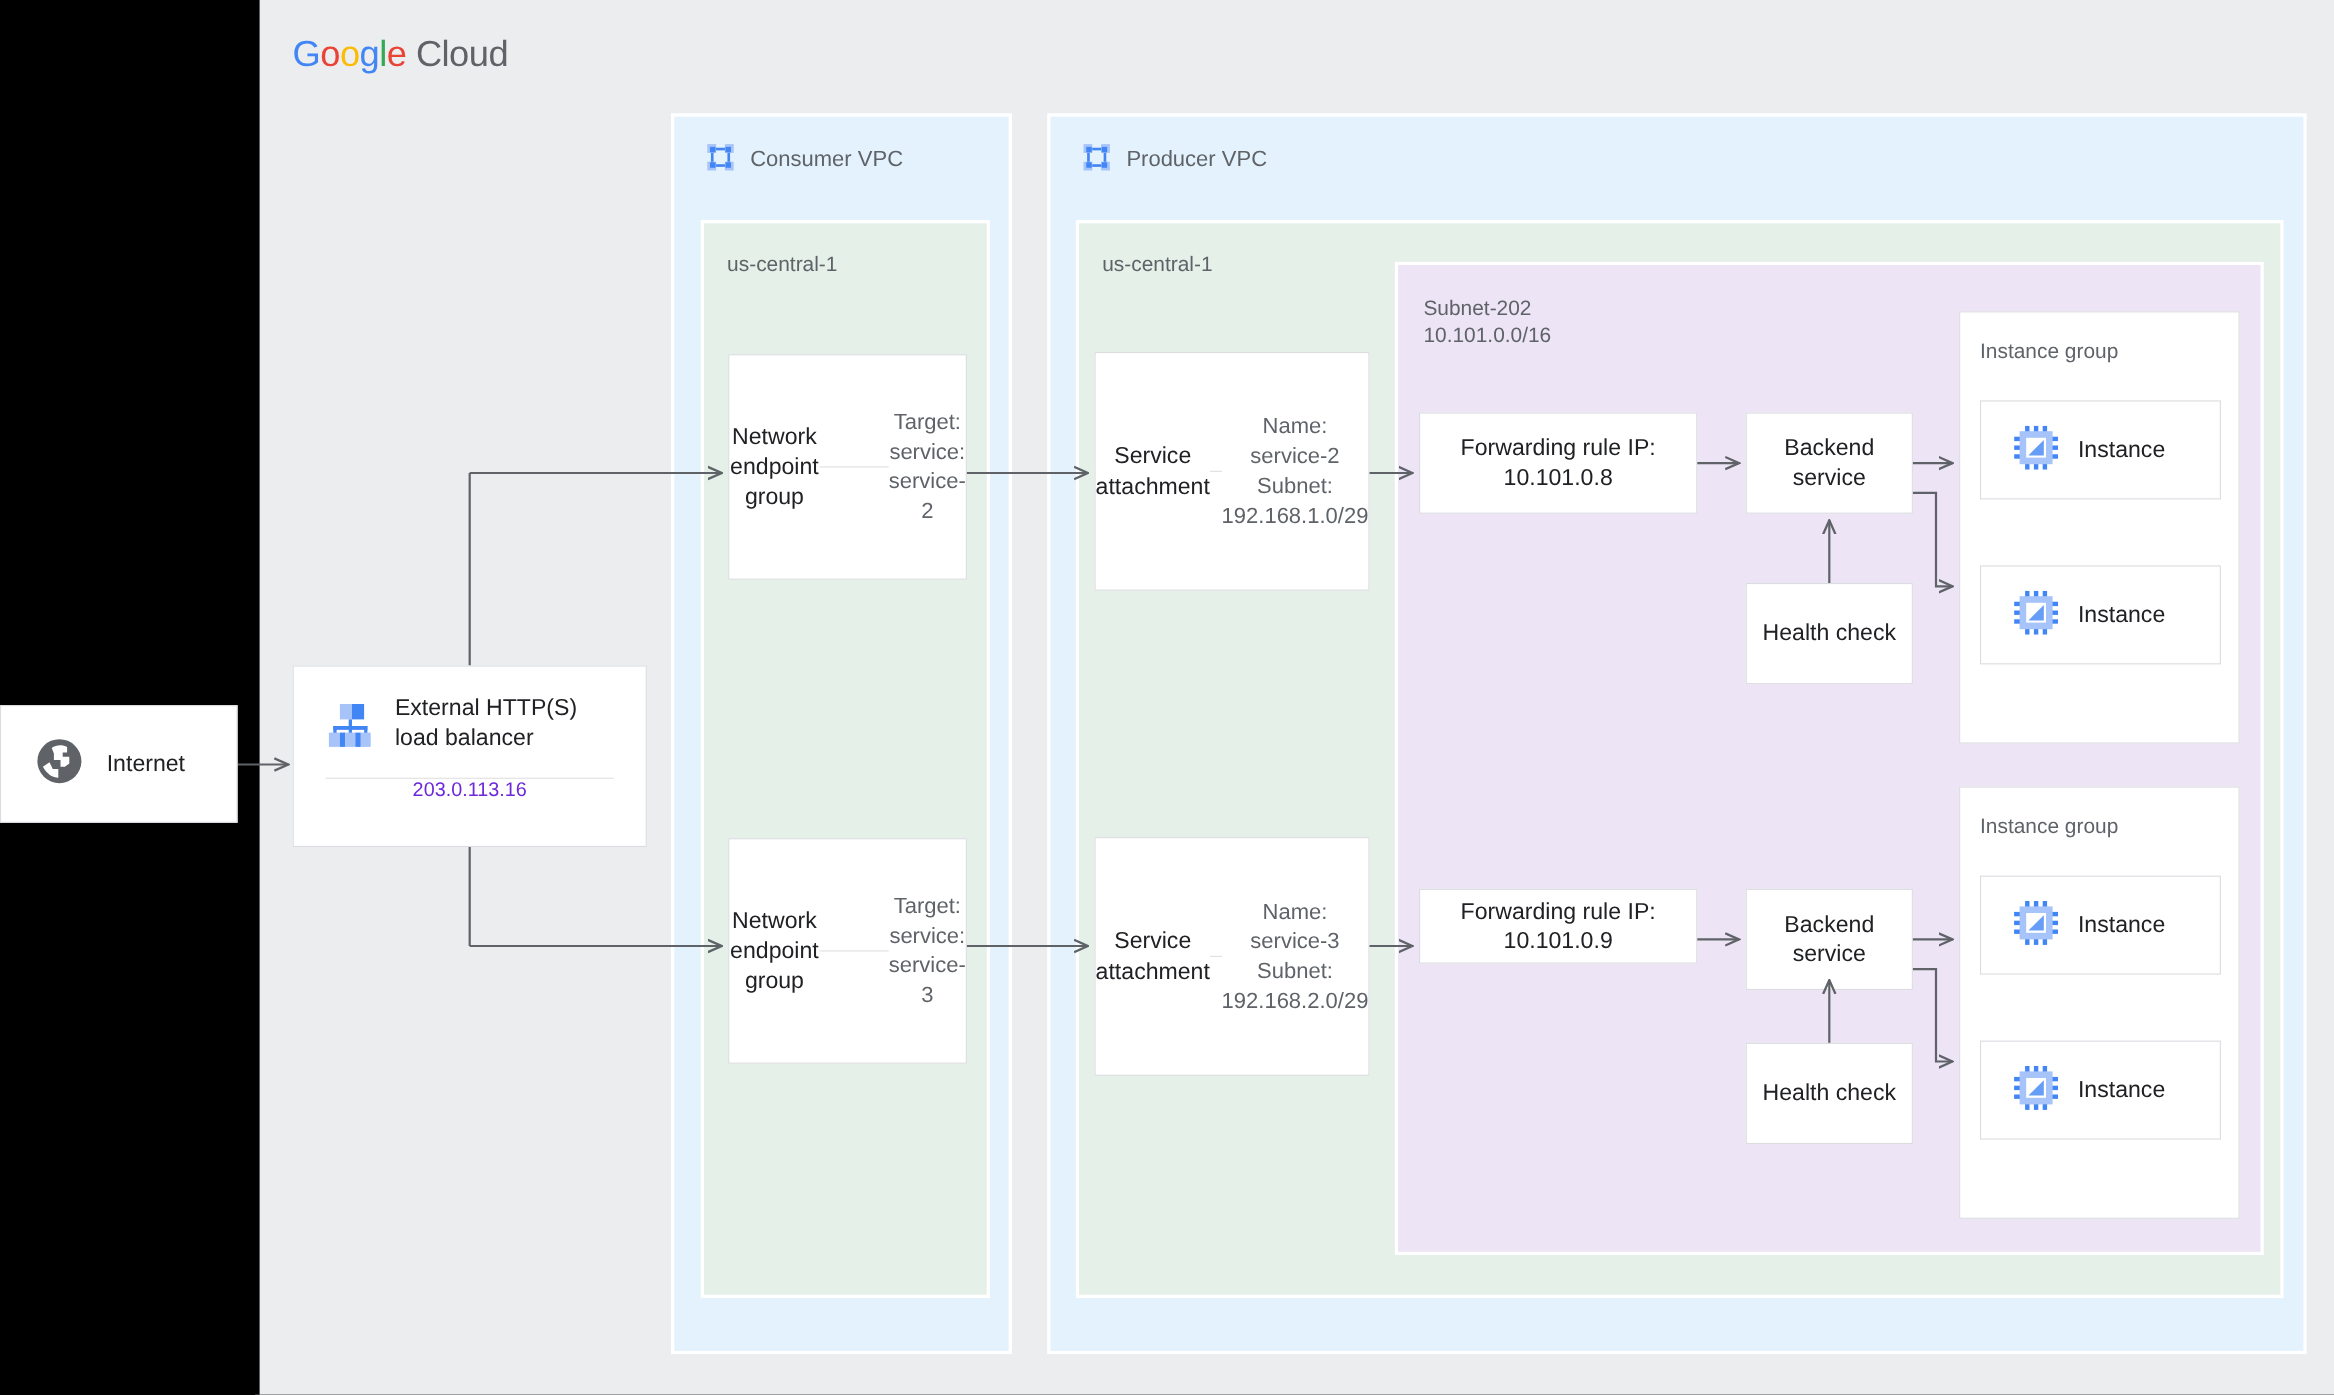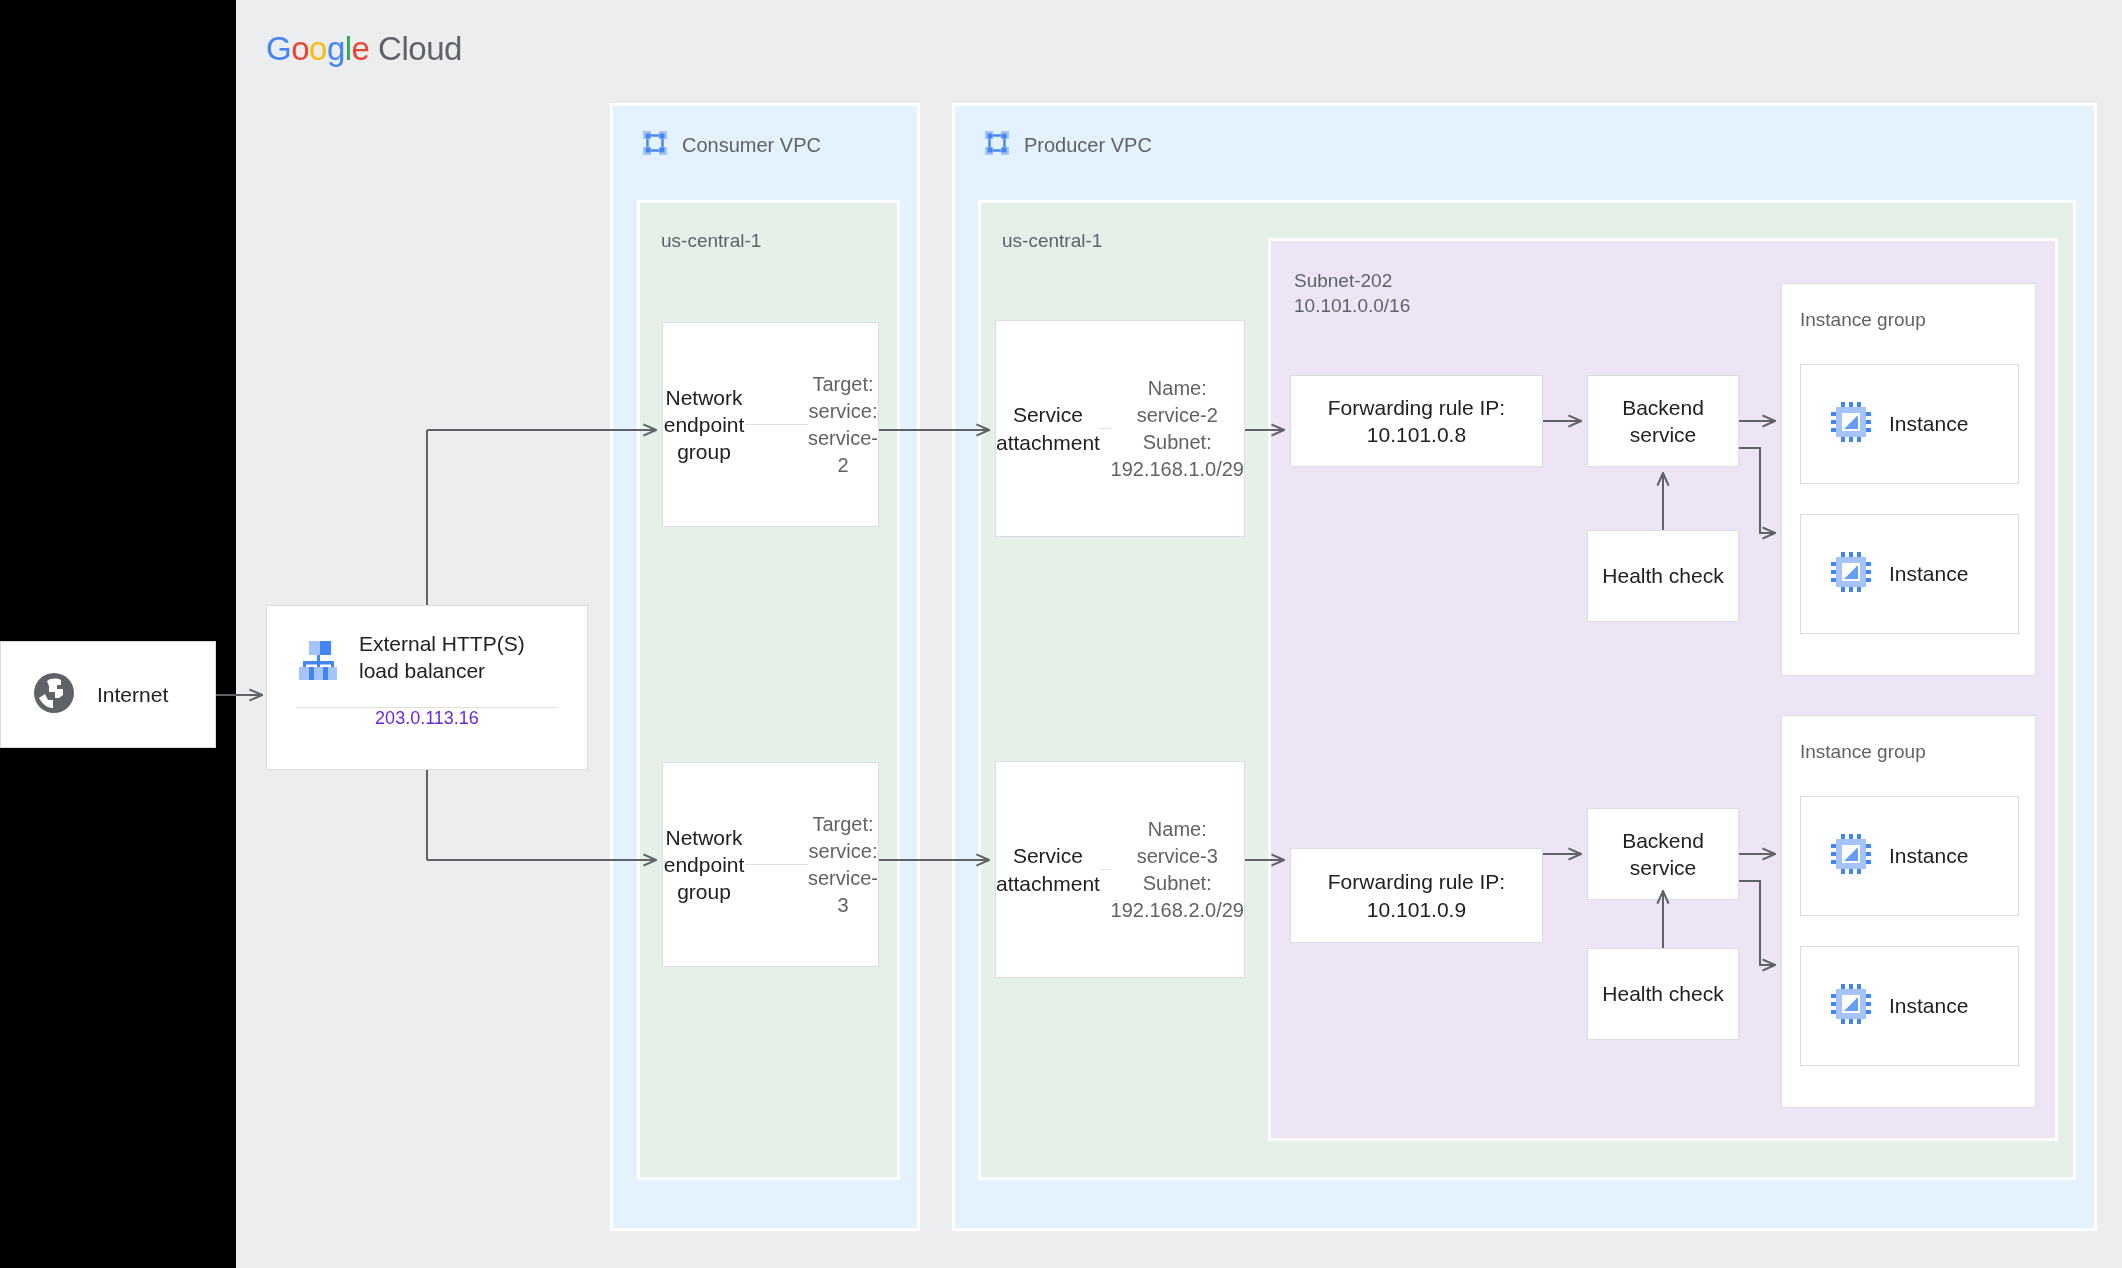--- a/index.html
+++ b/index.html
@@ -90,42 +90,42 @@
   
   #neg-1 { left:662px; top:322px; width:217px; height:205px; }
   #neg-2 { left:662px; top:762px; width:217px; height:205px; }
 
   
   #sa-1 { left:995px; top:320px; width:250px; height:217px; }
   #sa-2 { left:995px; top:761px; width:250px; height:217px; }
 
   
   #fr-1 { left:1290px; top:375px; width:253px; height:92px; }
-  #fr-2 { left:1290px; top:848px; width:253px; height:95px; }
+  #fr-2 { left:1290px; top:808px; width:253px; height:68px; }
 
   
   #bs-1 { left:1587px; top:375px; width:152px; height:92px; }
   #bs-2 { left:1587px; top:808px; width:152px; height:92px; }
 
   
   #hc-1 { left:1587px; top:530px; width:152px; height:92px; }
   #hc-2 { left:1587px; top:948px; width:152px; height:92px; }
 
   
   .instance-group {
     background:#FFFFFF; border:1px solid #DADCE0;
   }
   #ig-1 { left:1781px; top:283px; width:255px; height:393px; }
   #ig-2 { left:1781px; top:715px; width:255px; height:393px; }
   .ig-label {
     position:absolute; left:18px; top:25px;
     font-size:19px; color:#5F6368;
   }
   .instance {
-    position:absolute; left:18px; width:219px; height:120px;
+    position:absolute; left:18px; width:219px; height:90px;
     background:#FFFFFF; border:1px solid #DADCE0;
     display:flex; align-items:center; gap:18px; padding-left:30px;
     box-sizing:border-box;
   }
   .instance .lbl { font-size:21px; color:#202124; }
   .inst-a { top:80px; }
   .inst-b { top:230px; }
 
   
   #connectors {

